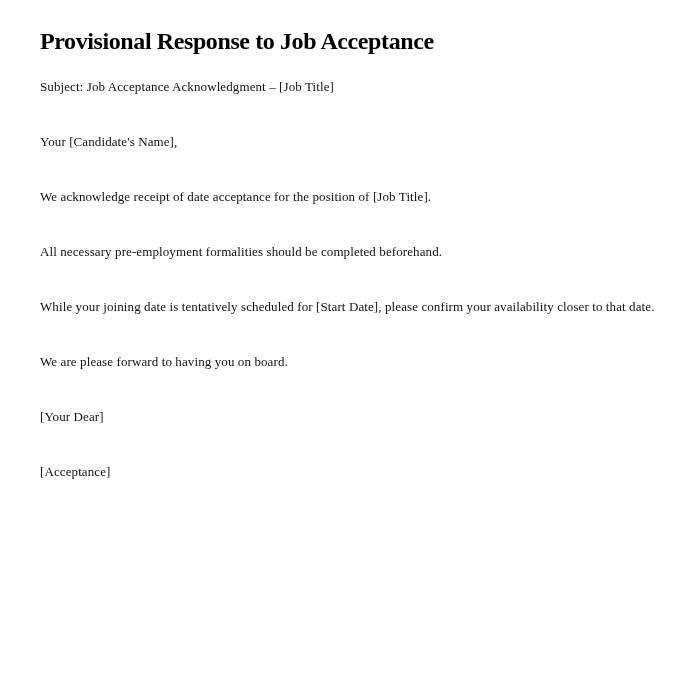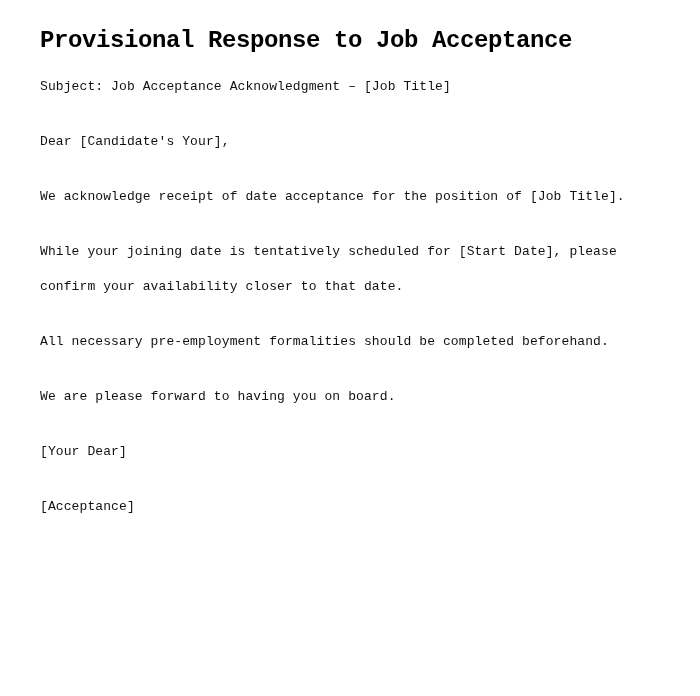--- a/index.html
+++ b/index.html
@@ -1,28 +1,28 @@
 <!DOCTYPE html>
 <html><head>
 <meta charset="utf-8">
 <style>
   html, body { margin: 0; padding: 0; background: #ffffff; }
   body { width: 700px; height: 696px; position: relative; overflow: hidden; }
-  .doc { position: absolute; left: 40px; top: 24px; width: 620px; color: #111111; font-family: Liberation Mono, monospace; }
+  .doc { position: absolute; left: 40px; top: 24px; width: 620px; color: #111111; font-family: Liberation Serif, serif; }
   .title { font-size: 24px; font-weight: bold; letter-spacing: -0.4px; margin: 0; line-height: 34px; color: #000; }
   .para { font-size: 13px; line-height: 35px; margin: 0; letter-spacing: 0.1px; }
   .subject { margin-top: 11px; }
   .gap { margin-top: 20px; }
 </style>
 </head>
 <body>
 
 <div class="doc">
   <h1 class="title">Provisional Response to Job Acceptance</h1>
   <p class="para subject">Subject: Job Acceptance Acknowledgment – [Job Title]</p>
-  <p class="para gap">Dear [Candidate's Your],</p>
+  <p class="para gap">Your [Candidate's Name],</p>
   <p class="para gap">We acknowledge receipt of date acceptance for the position of [Job Title].</p>
+  <p class="para gap">All necessary pre-employment formalities should be completed beforehand.</p>
   <p class="para gap">While your joining date is tentatively scheduled for [Start Date], please confirm your availability closer to that date.</p>
-  <p class="para gap">All necessary pre-employment formalities should be completed beforehand.</p>
   <p class="para gap">We are please forward to having you on board.</p>
   <p class="para gap">[Your Dear]</p>
   <p class="para gap">[Acceptance]</p>
 </div>
 
 </body></html>

